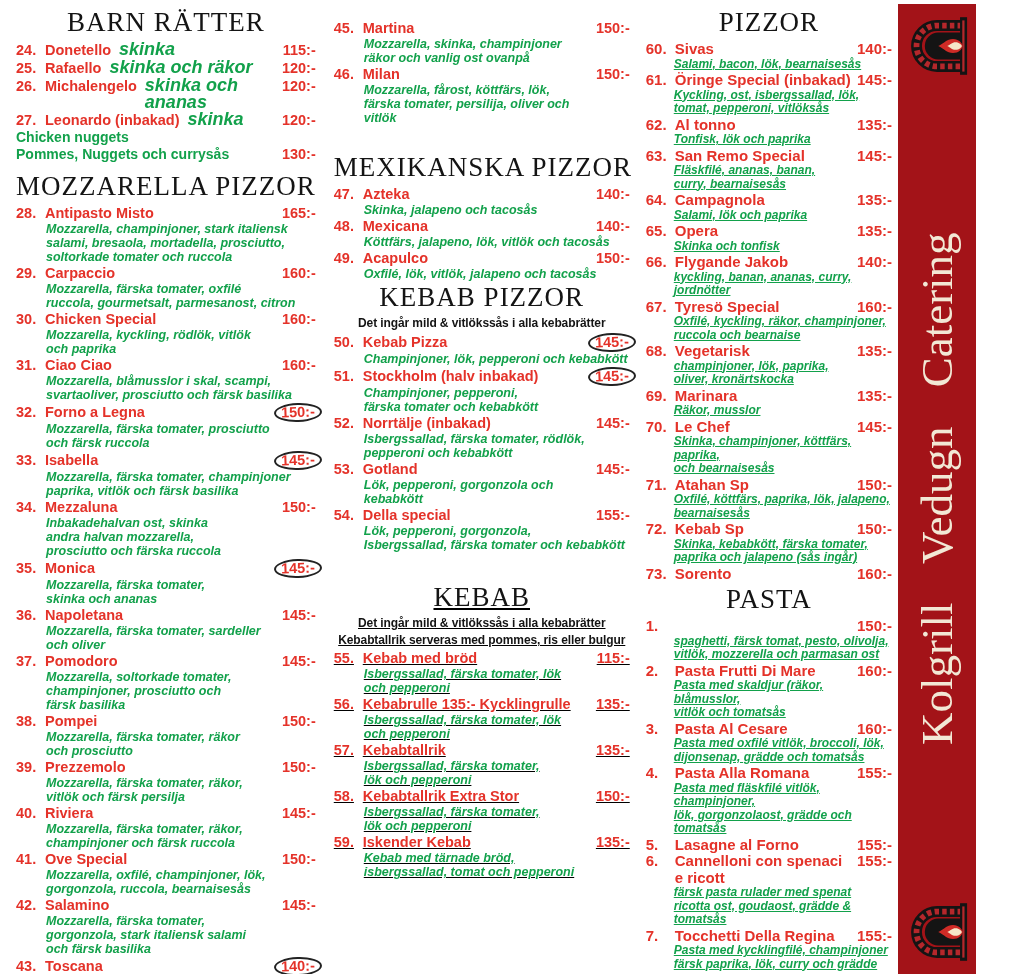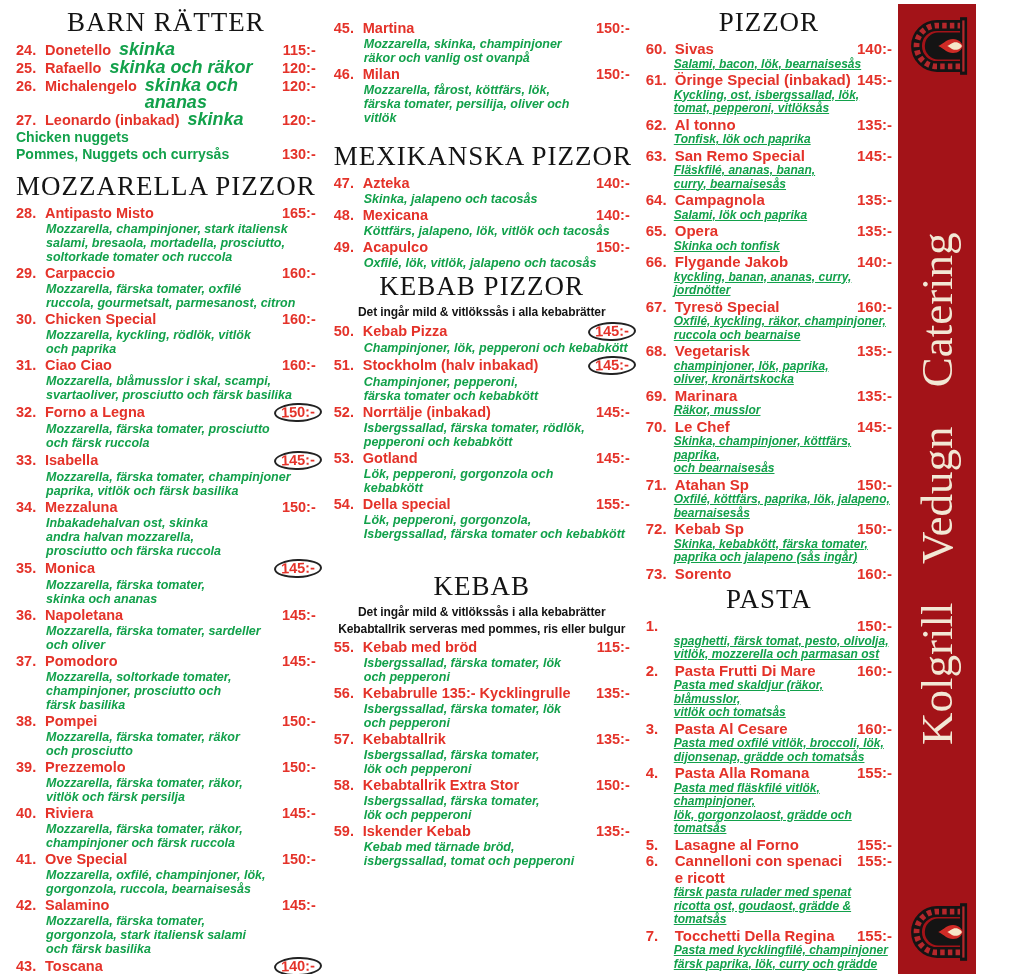--- a/index.html
+++ b/index.html
@@ -110,21 +110,21 @@
       <div class="col col2">
         <section class="sec" style="margin-top: 14px;">
           <div class="row"><span class="num">45.</span><span class="name">Martina</span><span class="price">150:-</span></div>
           <div class="desc">Mozzarella, skinka, champinjoner
 räkor och vanlig ost ovanpå</div>
           <div class="row"><span class="num">46.</span><span class="name">Milan</span><span class="price">150:-</span></div>
           <div class="desc">Mozzarella, fårost, köttfärs, lök,
 färska tomater, persilija, oliver och
 vitlök</div>
         </section>
-        <section class="sec" style="margin-top: 16px;">
+        <section class="sec" style="margin-top: 27px;">
           <div class="sec-header">MEXIKANSKA PIZZOR</div>
           <div class="row"><span class="num">47.</span><span class="name">Azteka</span><span class="price">140:-</span></div>
           <div class="desc">Skinka, jalapeno och tacosås</div>
           <div class="row"><span class="num">48.</span><span class="name">Mexicana</span><span class="price">140:-</span></div>
           <div class="desc">Köttfärs, jalapeno, lök, vitlök och tacosås</div>
           <div class="row"><span class="num">49.</span><span class="name">Acapulco</span><span class="price">150:-</span></div>
           <div class="desc">Oxfilé, lök, vitlök, jalapeno och tacosås</div>
         </section>
         <section class="sec" style="">
           <div class="sec-header">KEBAB PIZZOR</div>
@@ -137,21 +137,21 @@
           <div class="row"><span class="num">52.</span><span class="name">Norrtälje (inbakad)</span><span class="price">145:-</span></div>
           <div class="desc">Isbergssallad, färska tomater, rödlök,
 pepperoni och kebabkött</div>
           <div class="row"><span class="num">53.</span><span class="name">Gotland</span><span class="price">145:-</span></div>
           <div class="desc">Lök, pepperoni, gorgonzola och
 kebabkött</div>
           <div class="row"><span class="num">54.</span><span class="name">Della special</span><span class="price">155:-</span></div>
           <div class="desc">Lök, pepperoni, gorgonzola,
 Isbergssallad, färska tomater och kebabkött</div>
         </section>
-        <section class="sec" style="margin-top: 30px;">
+        <section class="sec" style="margin-top: 30px; text-decoration: underline;">
           <div class="sec-header">KEBAB</div>
           <div class="subtitle">Det ingår mild &amp; vitlökssås i alla kebabrätter</div>
           <div class="subtitle">Kebabtallrik serveras med pommes, ris eller bulgur</div>
           <div class="row"><span class="num">55.</span><span class="name">Kebab med bröd</span><span class="price">115:-</span></div>
           <div class="desc">Isbergssallad, färska tomater, lök
 och pepperoni</div>
           <div class="row"><span class="num">56.</span><span class="name">Kebabrulle 135:-  Kycklingrulle</span><span class="price">135:-</span></div>
           <div class="desc">Isbergssallad, färska tomater, lök
 och pepperoni</div>
           <div class="row"><span class="num">57.</span><span class="name">Kebabtallrik</span><span class="price">135:-</span></div>

